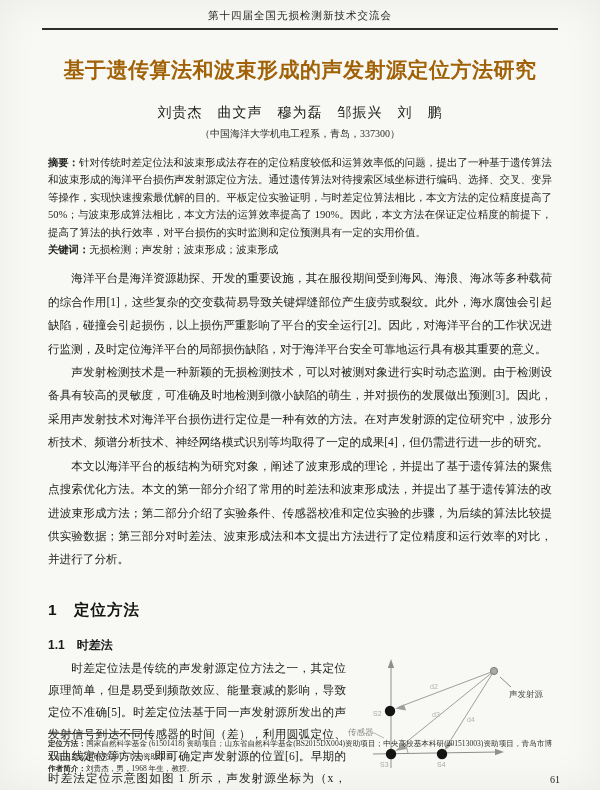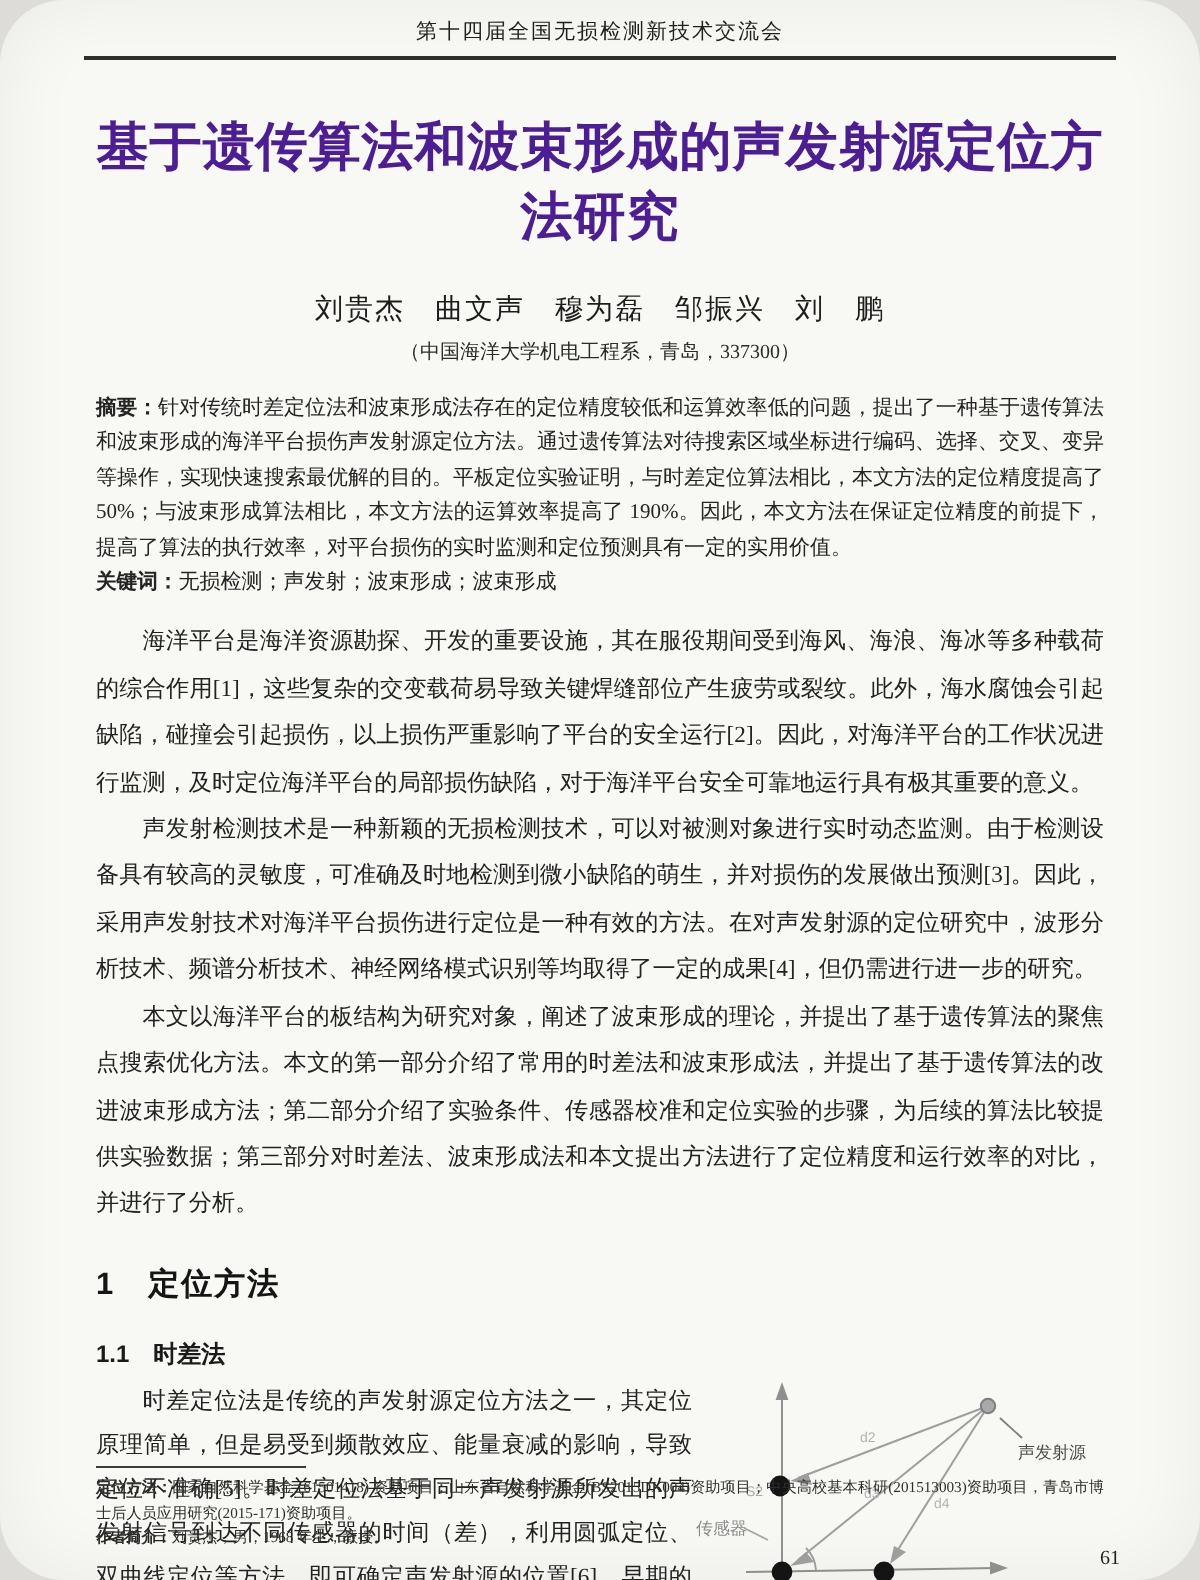--- a/index.html
+++ b/index.html
@@ -7,39 +7,38 @@
     position:relative;
     width:600px;height:790px;
     margin:0 auto;
     background:#f8f8f4;
     box-shadow:inset 0 0 40px rgba(0,0,0,0.06);
     font-family:"Liberation Serif","DejaVu Serif",serif;
     color:#262626;
     box-sizing:border-box;
     padding:0 48px;
     overflow:hidden;
-    border-radius:32px;
   }
   .conf-header{
     text-align:center;
     font-size:10.5px;
     padding-top:9px;
     padding-bottom:5px;
     margin:0 -6px;
     border-bottom:2px solid #2e2e2e;
     letter-spacing:1px;
     color:#1f1f1f;
   }
   .paper-title{
     margin:26px 0 0 0;
     text-align:center;
-    font-size:26px;
+    font-size:21px;
     font-weight:700;
     letter-spacing:0.5px;
-    color:#4c1d95;
+    color:#a16207;
   }
   .authors{
     margin-top:20px;
     text-align:center;
     font-size:14px;
     color:#1c1c1c;
     letter-spacing:1px;
   }
   .affiliation{
     margin-top:5px;
@@ -71,21 +70,21 @@
   .body-p{
     margin:0;
     font-size:11.6px;
     line-height:23.4px;
     text-align:justify;
     text-indent:2em;
     color:#222;
   }
   .body-p.first{margin-top:9px;}
   h2.sec1-h{
-    margin:18px 0 0 0;
+    margin:28px 0 0 0;
     font-size:15.5px;
     font-weight:700;
     color:#151515;
     font-family:"Liberation Sans","DejaVu Sans",sans-serif;
     letter-spacing:1px;
   }
   h3.sub-h{
     margin:16px 0 0 0;
     font-size:12px;
     font-weight:700;

